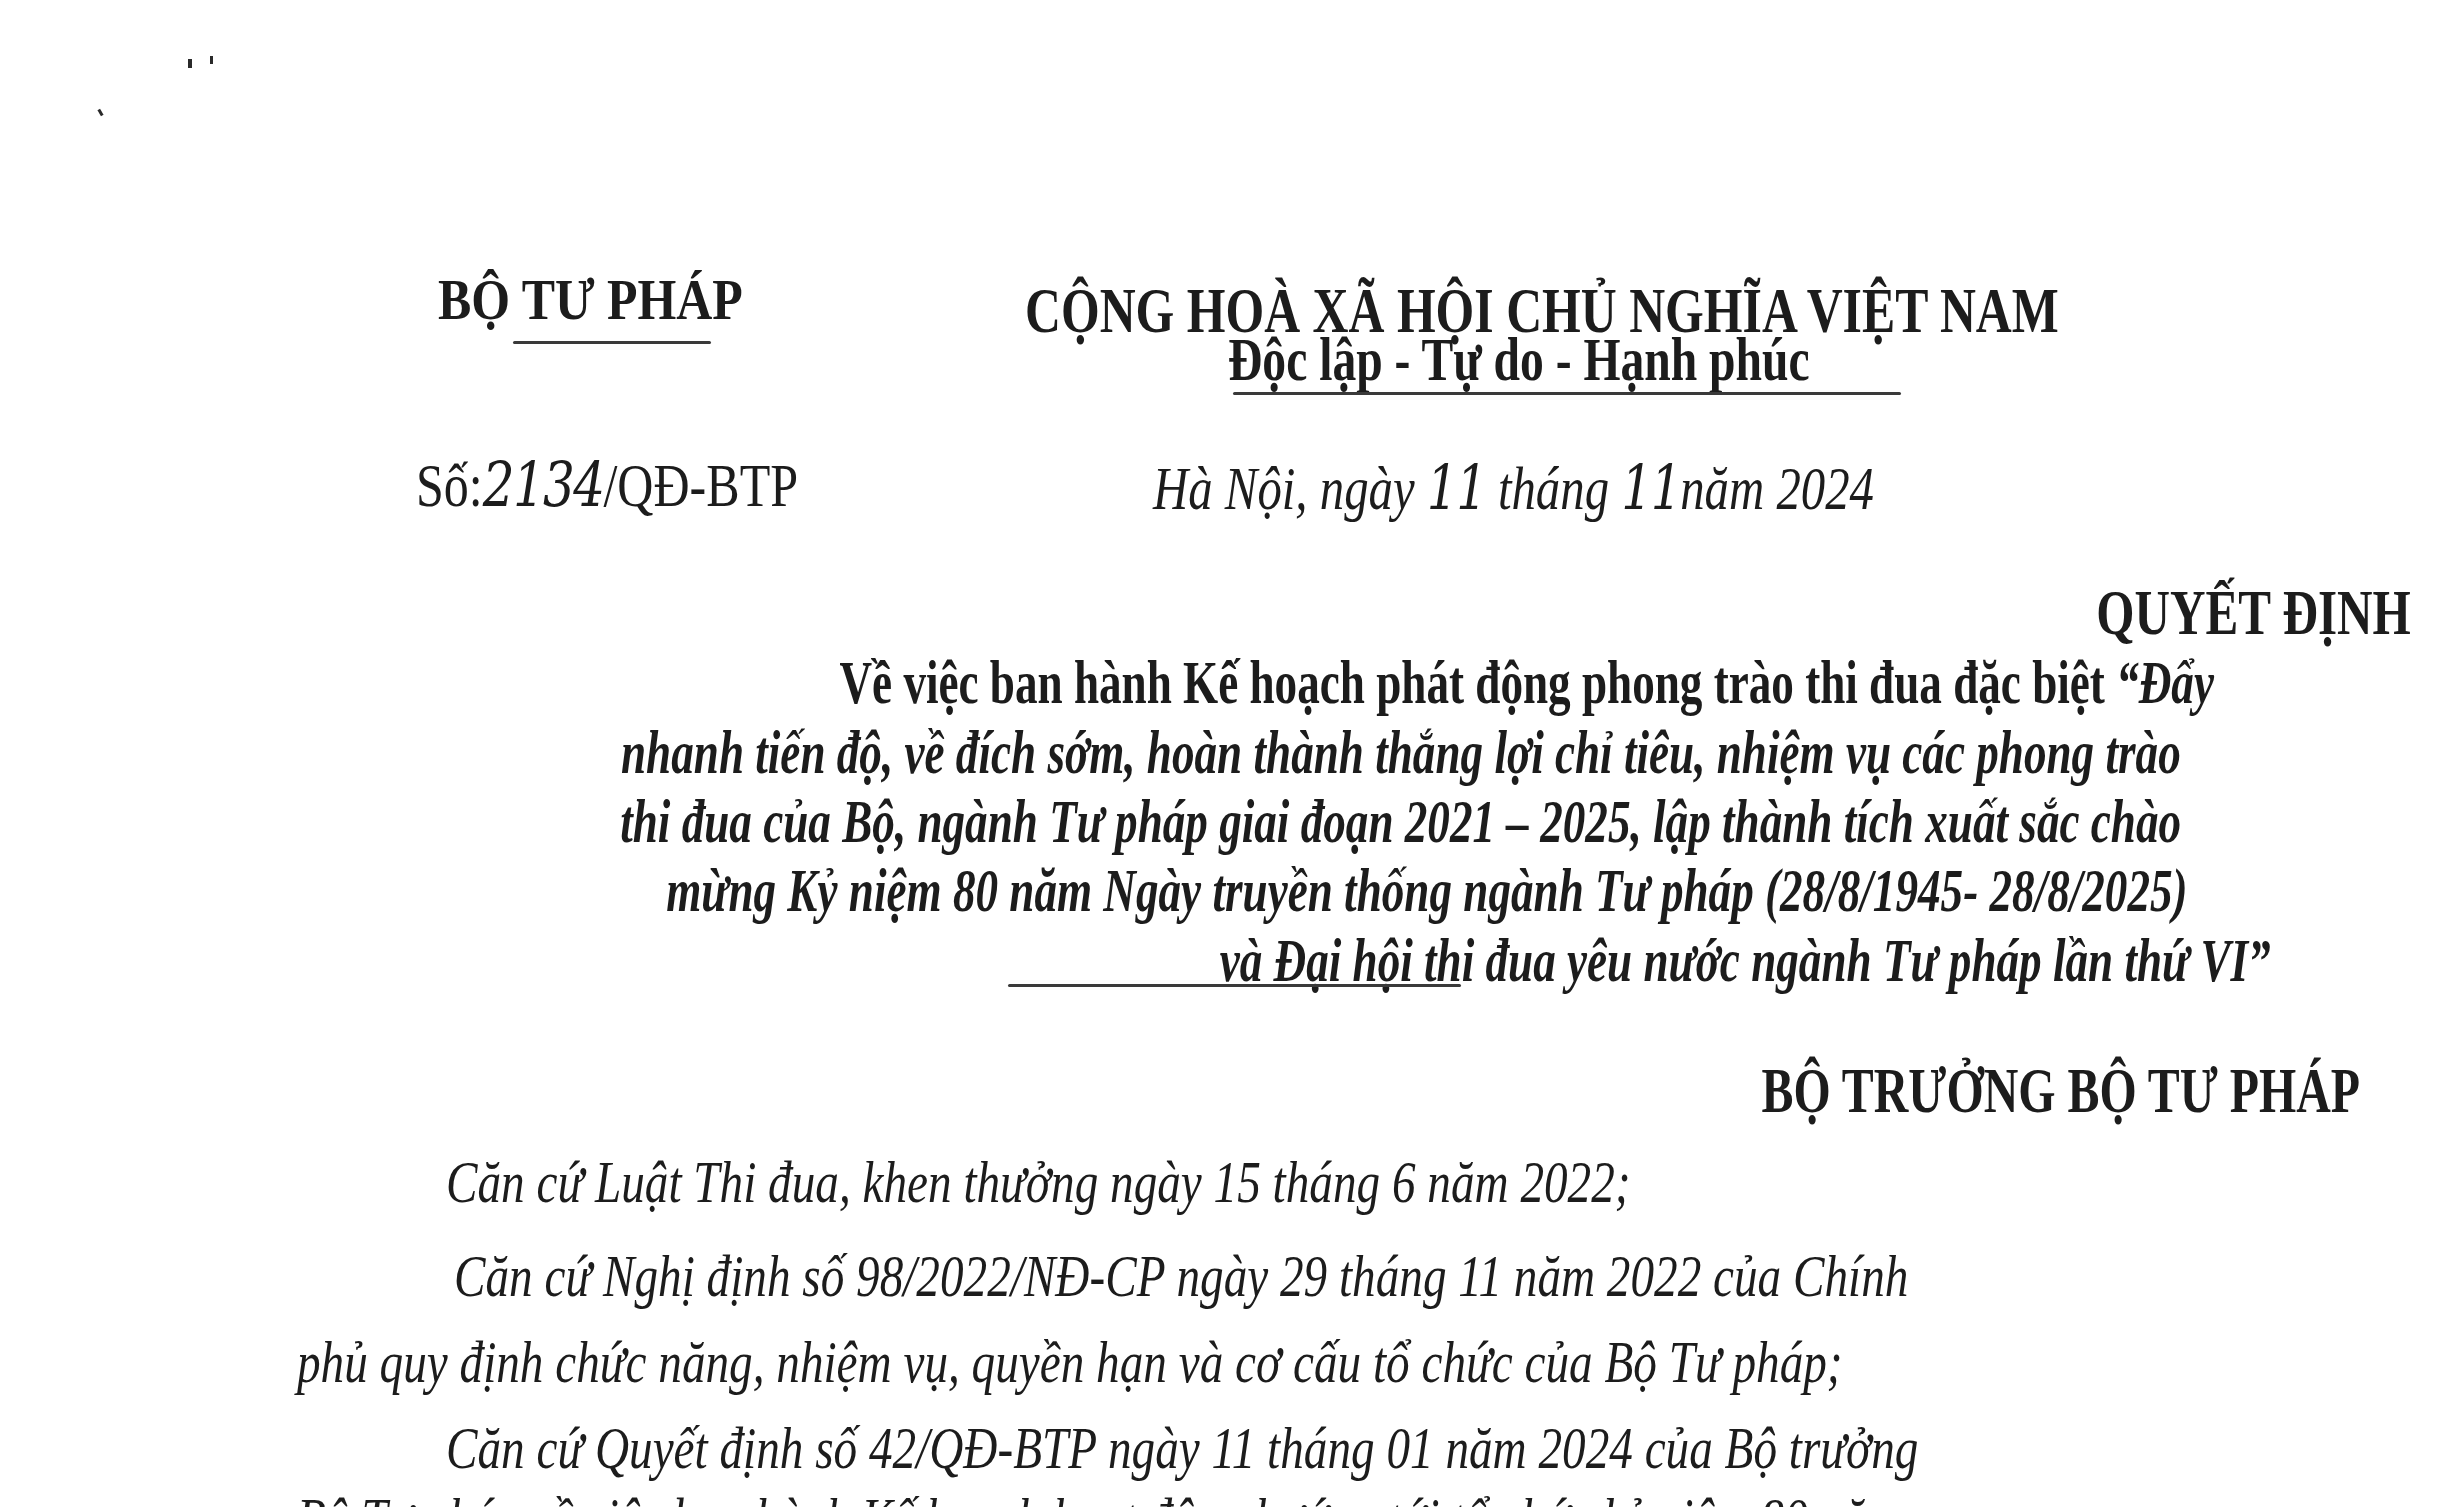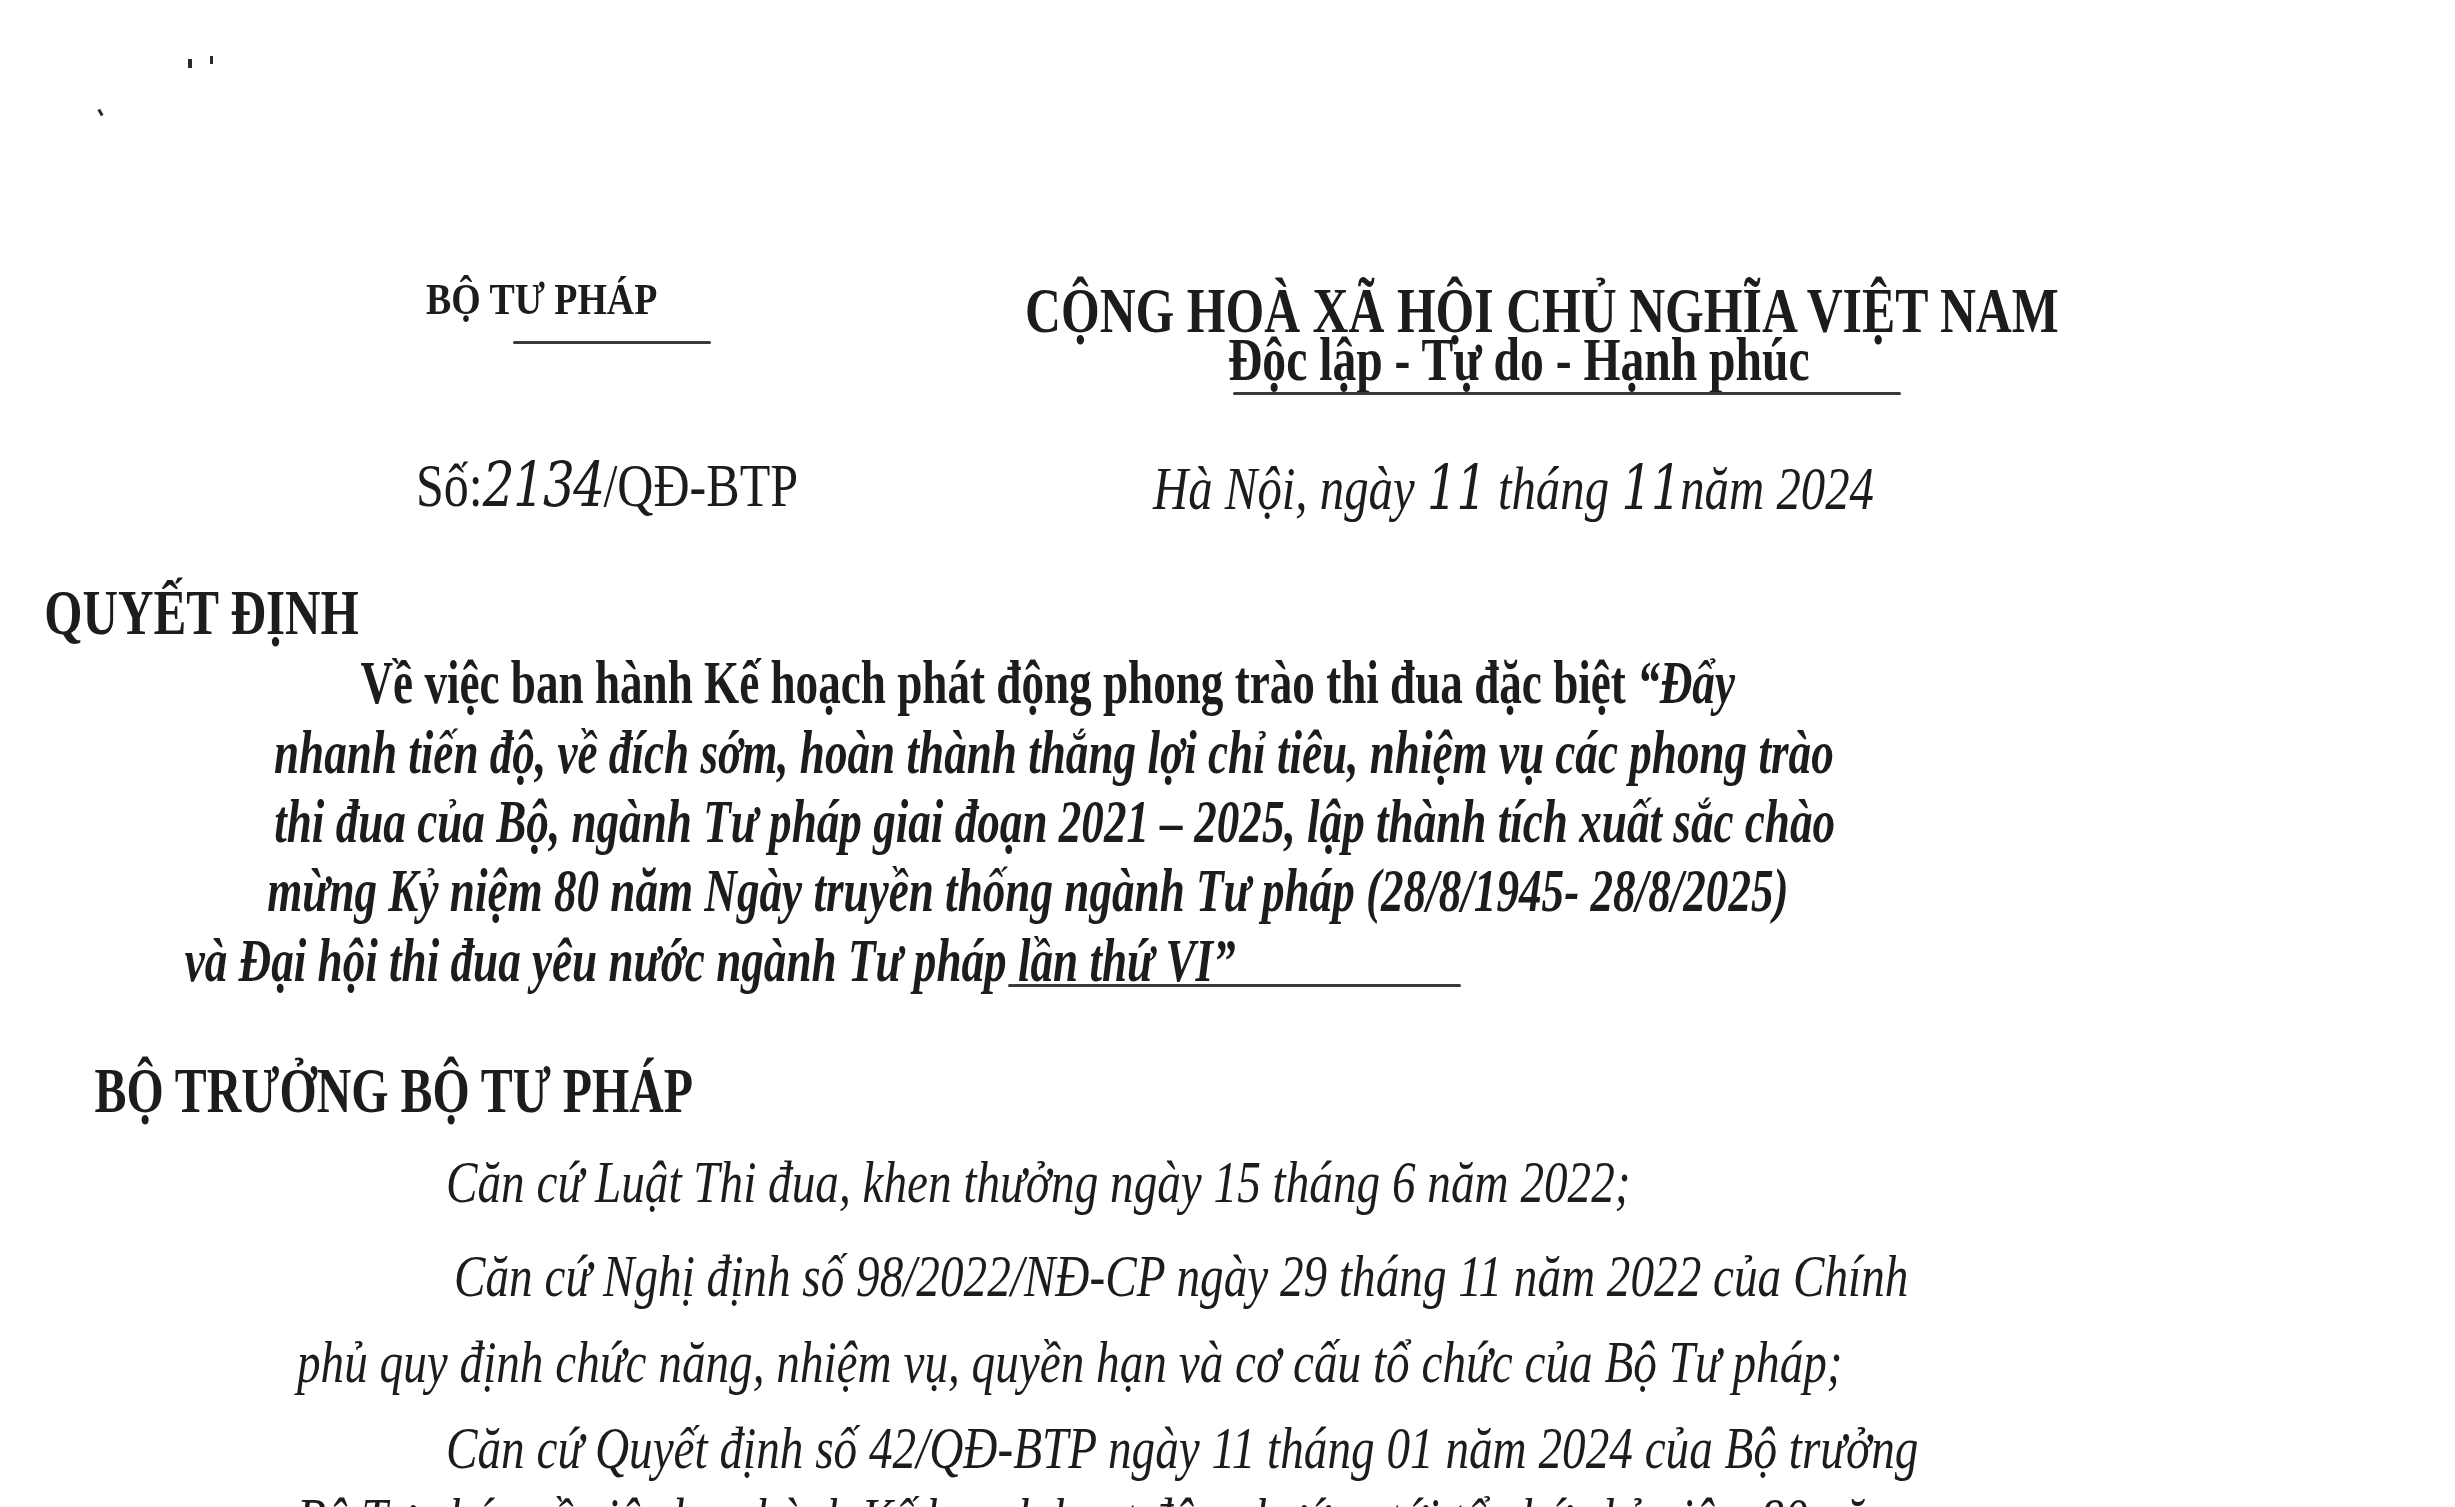--- a/index.html
+++ b/index.html
@@ -26,22 +26,22 @@
     background: #3a3a3a;
     border-radius: 2px;
   }
   .speck {
     position: absolute;
     background: #2a2a2a;
   }
 
   
   #agency {
-    left: 426px; top: 265px;
-    font-size: 44px; line-height: 69px;
+    left: 438px; top: 265px;
+    font-size: 58px; line-height: 69px;
   }
   #agency .cond { transform: scaleX(0.86); }
   #nation {
     left: 1025px; top: 259px;
     font-size: 63px; line-height: 69px; margin-top: 18px;
   }
   #nation .cond { transform: scaleX(0.79); }
   #motto {
     left: 1228px; top: 325px;
     font-size: 61px; line-height: 69px; text-align: center;
@@ -61,21 +61,21 @@
   #placedate {
     left: 1153px; top: 444px;
     font-size: 61px; line-height: 87px;
   }
   #placedate .cond { transform: scaleX(0.80); }
 
   
   .ctr {
     position: absolute;
     left: 0; width: 2455px;
-    text-align: left;
+    text-align: right;
     white-space: nowrap;
   }
   #doctype { top: 579px; font-size: 63px; line-height: 69px; }
   #doctype .center-cond { transform: scaleX(0.78); }
   .tline { font-size: 61px; line-height: 69px; }
   .tline .center-cond { transform: scaleX(0.74); }
   #t1 { top: 648px; padding-left: 119px; box-sizing: border-box; }
   #t2 { top: 718px; }
   #t3 { top: 787px; }
   #t4 { top: 856px; }

